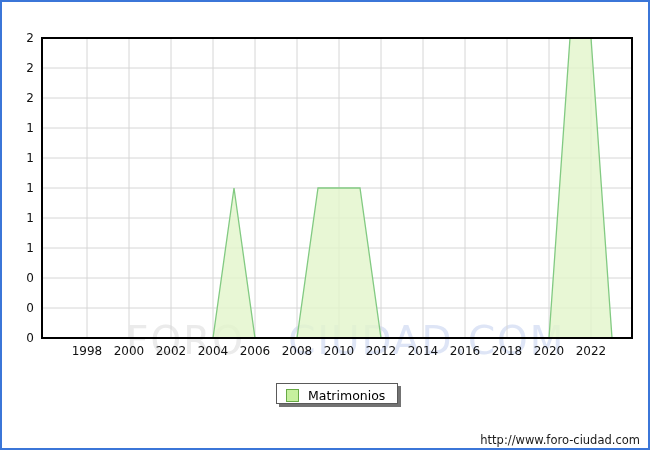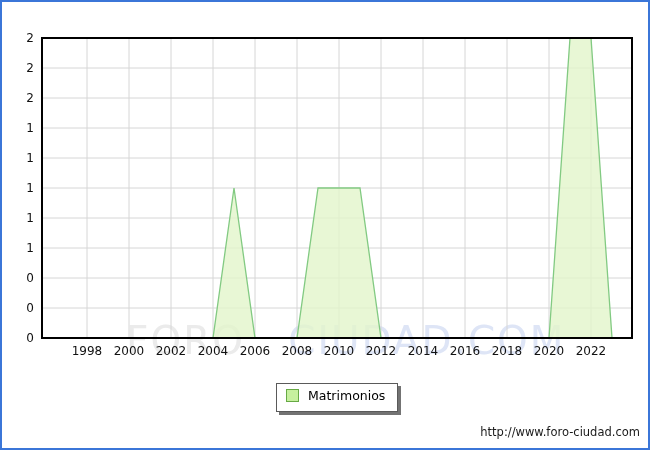--- a/index.html
+++ b/index.html
@@ -19,25 +19,25 @@
   }
   .watermark .wm1{color:#ebebeb;}
   .watermark .wm2{color:#dee5f6;}
   svg.chart{position:absolute;left:0;top:0;z-index:2;}
   svg.chart text{font-family:"DejaVu Sans", sans-serif;font-size:12px;fill:#111;}
   .legend{
     position:absolute;left:274px;top:381px;z-index:3;
     display:flex;align-items:center;gap:9px;
     background:#fff;border:1px solid #5a5a5a;
     box-shadow:3px 3px 0 rgba(0,0,0,0.55);
-    padding:4px 12px 8px 9px;font-size:12.5px;color:#000;
+    padding:4px 12px 0 9px;font-size:12.5px;color:#000;
   }
   .legend .swatch{width:11px;height:11px;border:1px solid #67a945;background:#c6f09e;}
   .footer-url{
-    position:absolute;right:8px;bottom:9px;z-index:3;
+    position:absolute;right:8px;bottom:1px;z-index:3;
     font-size:11.5px;color:#1a1a1a;
   }
 </style>
 </head>
 <body>
 
 <div class="stage" id="stage" style="border-color: rgb(59, 118, 216);">
 
 
   <div class="watermark">

